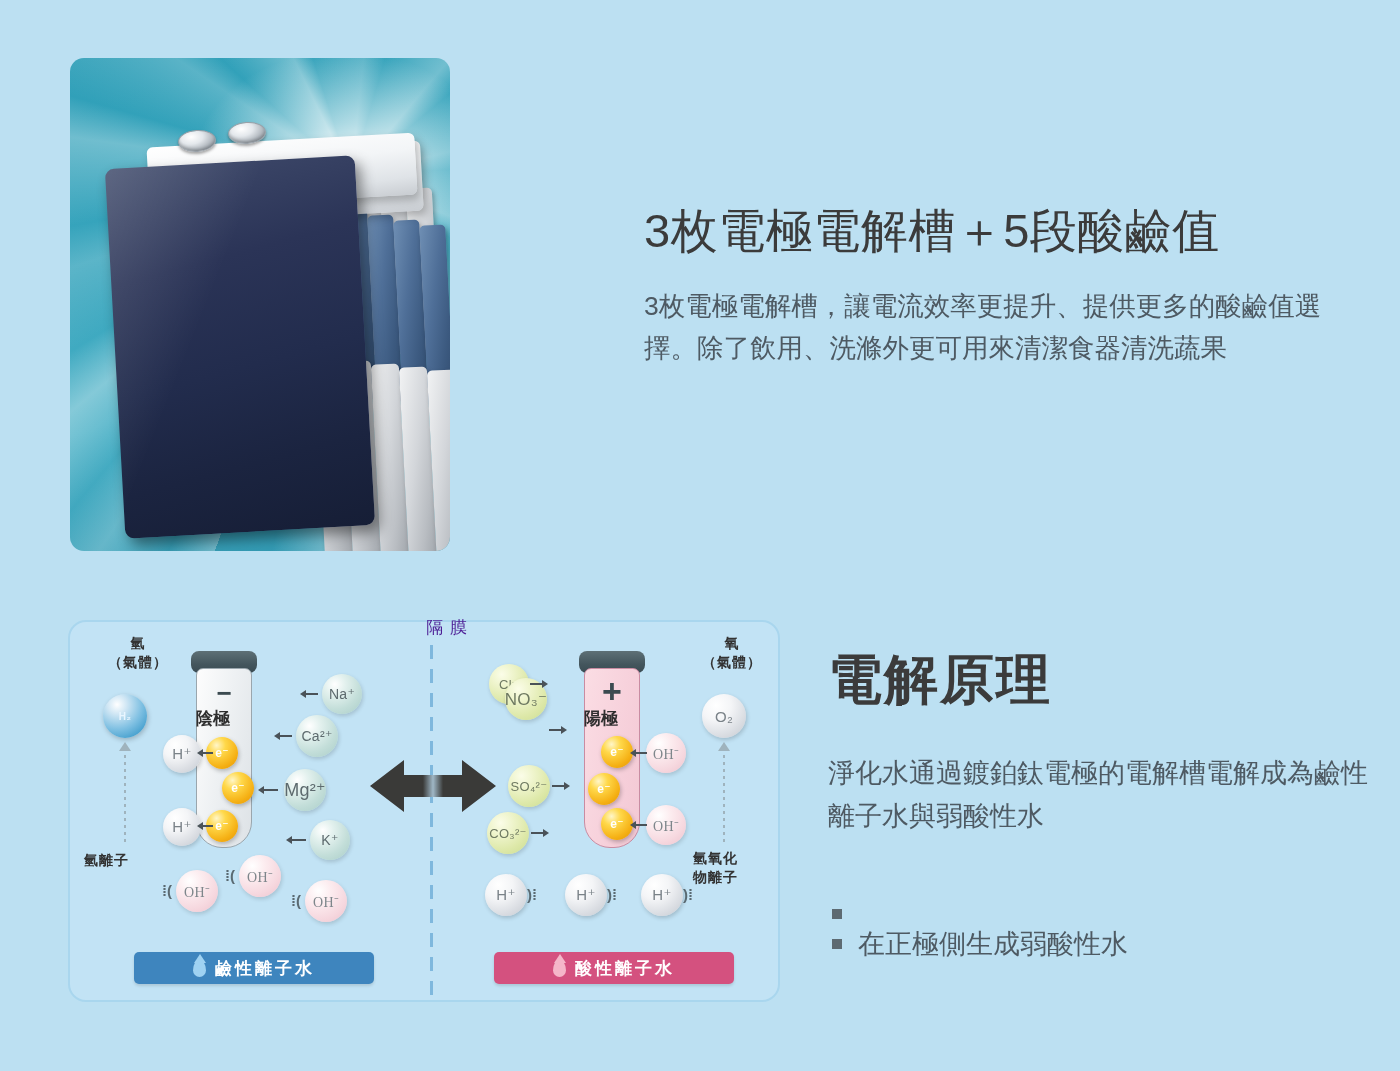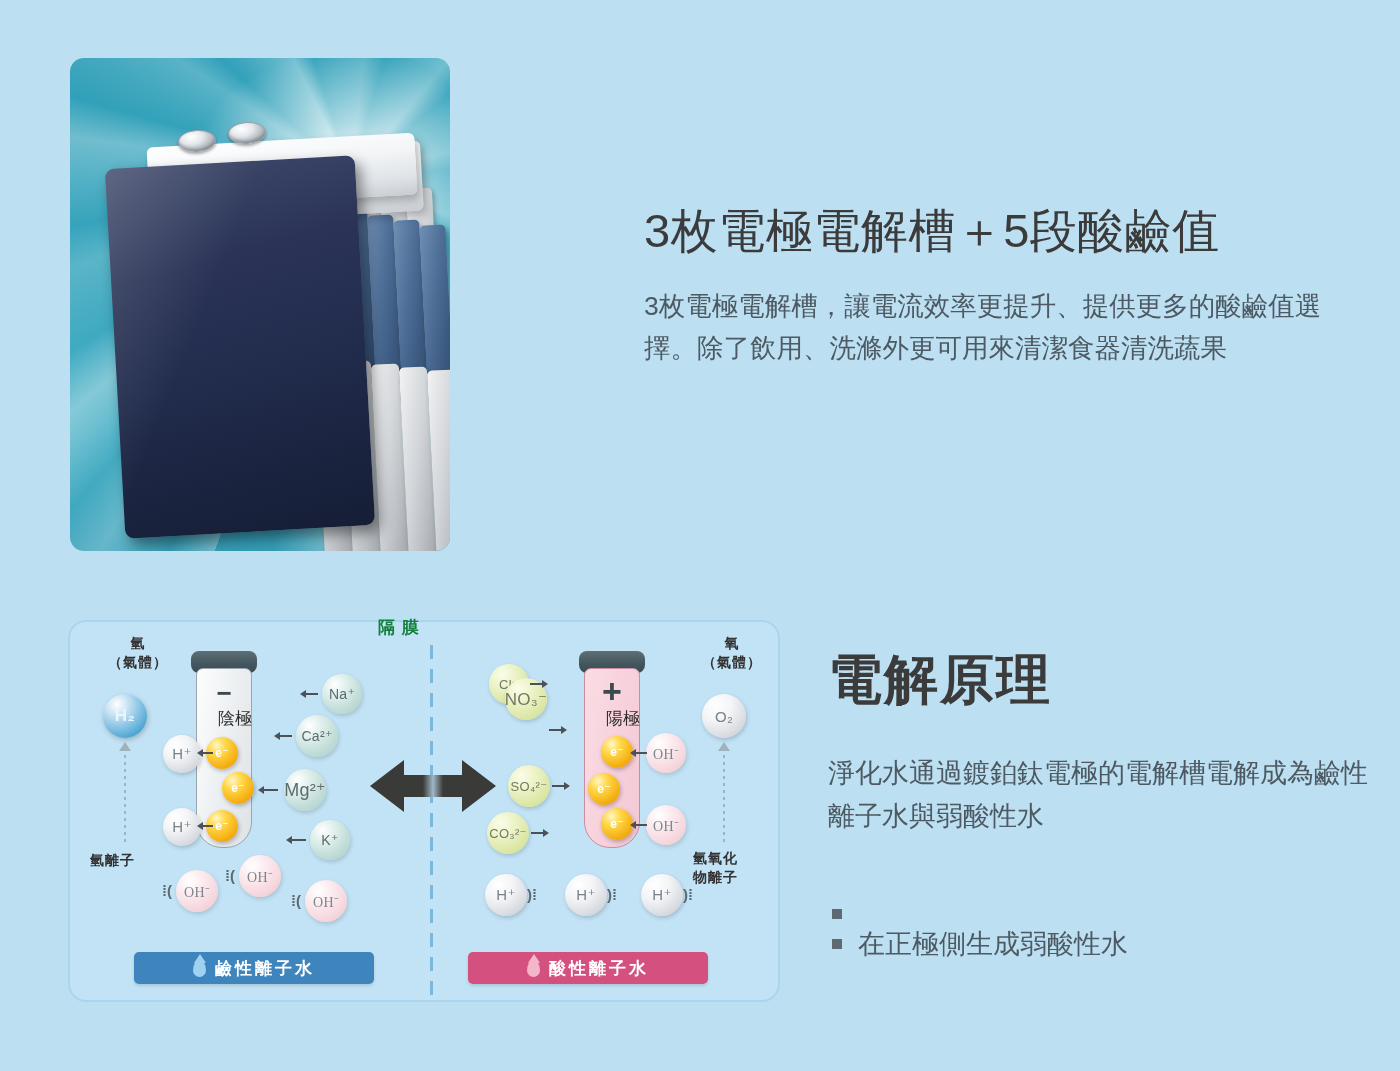--- a/index.html
+++ b/index.html
@@ -79,21 +79,21 @@
   
   #diagram-panel{
     position:absolute; left:68px; top:620px; width:712px; height:382px;
     background:#c2e3f5;
     border:2px solid #a9d6ee;
     border-radius:18px;
   }
   #diagram-area{ position:absolute; left:0; top:0; width:1400px; height:1071px; pointer-events:none; }
   #diagram-area > *{ pointer-events:auto; }
 
-  .dlabel{ position:absolute; color:#15803d; font-weight:bold; text-align:left;
+  .dlabel{ position:absolute; color:#4c1d95; font-weight:normal; text-align:right;
            line-height:1.25; font-size:15px; letter-spacing:1px;}
   #membrane-label{ left:378px; top:617px; width:90px; font-size:17px; }
   #membrane-line{
     position:absolute; left:430px; top:645px; width:3px; height:355px;
     background:repeating-linear-gradient(to bottom,#7fb8dd 0 14px, rgba(0,0,0,0) 14px 24px);
   }
 
   #double-arrow{ position:absolute; left:370px; top:756px; width:126px; height:60px; }
 
   
@@ -109,22 +109,22 @@
     border:1.5px solid #c98ca2;
   }
   .tube-cap{ position:absolute; width:66px; height:22px; border-radius:8px;
              background:linear-gradient(180deg,#5e7076 0%,#44565d 60%,#3a4b52 100%); }
   #cathode-cap{ left:191px; top:651px; }
   #anode-cap{ left:579px; top:651px; }
 
   .polarity{ position:absolute; color:#3b4a50; font-weight:bold; text-align:center; width:56px; }
   #minus-sign{ left:196px; top:684px; font-size:26px; line-height:18px; }
   #plus-sign{ left:584px; top:676px; font-size:34px; line-height:30px; }
-  .electrode-name{ position:absolute; width:56px; text-align:right; font-size:17px;
-                   font-weight:normal; color:#2f2f2f; letter-spacing:0px; }
+  .electrode-name{ position:absolute; width:56px; text-align:left; font-size:17px;
+                   font-weight:bold; color:#2f2f2f; letter-spacing:0px; }
   #cathode-name{ left:196px; top:707px; }
   #anode-name{ left:584px; top:707px; }
 
   
   .sph{ position:absolute; border-radius:50%; display:flex; align-items:center; justify-content:center;
         font-size:13px; color:#6b7479; letter-spacing:.3px; }
 
   .s-white{ background:radial-gradient(circle at 32% 26%, #ffffff 0%,#f4f5f7 34%,#dcdfe4 66%,#c3c8cf 100%);
             box-shadow:1px 2px 4px rgba(0,0,0,.18); color:#7a8288; }
   .s-pink{ background:radial-gradient(circle at 32% 26%, #ffffff 0%,#fcecef 30%,#f6d8df 66%,#eec3cd 100%);
@@ -142,21 +142,21 @@
   .gas-caption{ position:absolute; text-align:center; font-size:14px; font-weight:bold;
                 color:#333; line-height:1.35; letter-spacing:1px; }
   .side-caption{ position:absolute; font-size:14px; font-weight:bold; color:#333; line-height:1.35;}
 
   .dotted-up{ position:absolute; width:2px;
               background:repeating-linear-gradient(to bottom,#9fb3bd 0 3px, rgba(0,0,0,0) 3px 7px); }
 
   .wbtn{ position:absolute; height:32px; border-radius:5px; display:flex; align-items:center;
          justify-content:center; color:#fff; font-size:17px; font-weight:bold; letter-spacing:3px;}
   #alkaline-button{ left:134px; top:952px; width:240px; background:#3e85be; box-shadow:0 2px 3px rgba(0,0,0,.12);}
-  #acidic-button{ left:468px; top:952px; width:240px; background:#d4517f; box-shadow:0 2px 3px rgba(0,0,0,.12);}
+  #acidic-button{ left:494px; top:952px; width:240px; background:#d4517f; box-shadow:0 2px 3px rgba(0,0,0,.12);}
   .drop{ width:13px; height:17px; margin-right:9px;
          border-radius:50% 50% 50% 50%/60% 60% 40% 40%; transform:rotate(0deg); position:relative;}
   .drop::before{ content:""; position:absolute; left:50%; top:-6px; transform:translateX(-50%);
                  border-left:6.5px solid transparent; border-right:6.5px solid transparent; }
   #alkaline-drop{ background:#9fd2f2; }
   #alkaline-drop::before{ border-bottom:9px solid #9fd2f2; }
   #acidic-drop{ background:#f5b6c9; }
   #acidic-drop::before{ border-bottom:9px solid #f5b6c9; }
 
   
@@ -223,26 +223,26 @@
         <stop offset="100%" stop-color="#3a3a38"></stop>
       </linearGradient>
     </defs>
     <path d="M0,30 L34,4 L34,19 L92,19 L92,4 L126,30 L92,56 L92,41 L34,41 L34,56 Z" fill="url(#dag)"></path>
   </svg>
 
   <div class="gas-caption" style="left:92px; top:634px; width:92px;">
     <div>氫</div>
     <div>（氣體）</div>
   </div>
-  <div class="sph s-h2" style="left:103px; top:694px; width:44px; height:44px; font-size:17px;">H₂</div>
+  <div class="sph s-h2" style="left:103px; top:694px; width:44px; height:44px; font-size:10px;">H₂</div>
   <div class="dotted-up" style="left:124px; top:748px; height:96px;"></div>
   <svg style="position:absolute;left:119px;top:742px;" width="12" height="9" viewBox="0 0 12 9">
       <path d="M6,0 L12,9 L0,9 Z" fill="#9fb3bd"></path>
     </svg>
-  <div class="side-caption" style="left:90px; top:851px; letter-spacing:1px;">氫離子</div>
+  <div class="side-caption" style="left:84px; top:851px; letter-spacing:1px;">氫離子</div>
 
   <div id="cathode-cap" class="tube-cap"></div>
   <div id="cathode-tube" class="tube"></div>
   <div class="polarity" id="minus-sign">−</div>
   <div class="electrode-name" id="cathode-name">陰極</div>
 
   <div class="sph s-elec" style="left:206px; top:737px; width:32px; height:32px;">e⁻</div>
   <div class="sph s-elec" style="left:222px; top:772px; width:32px; height:32px;">e⁻</div>
   <div class="sph s-elec" style="left:206px; top:810px; width:32px; height:32px;">e⁻</div>
 

